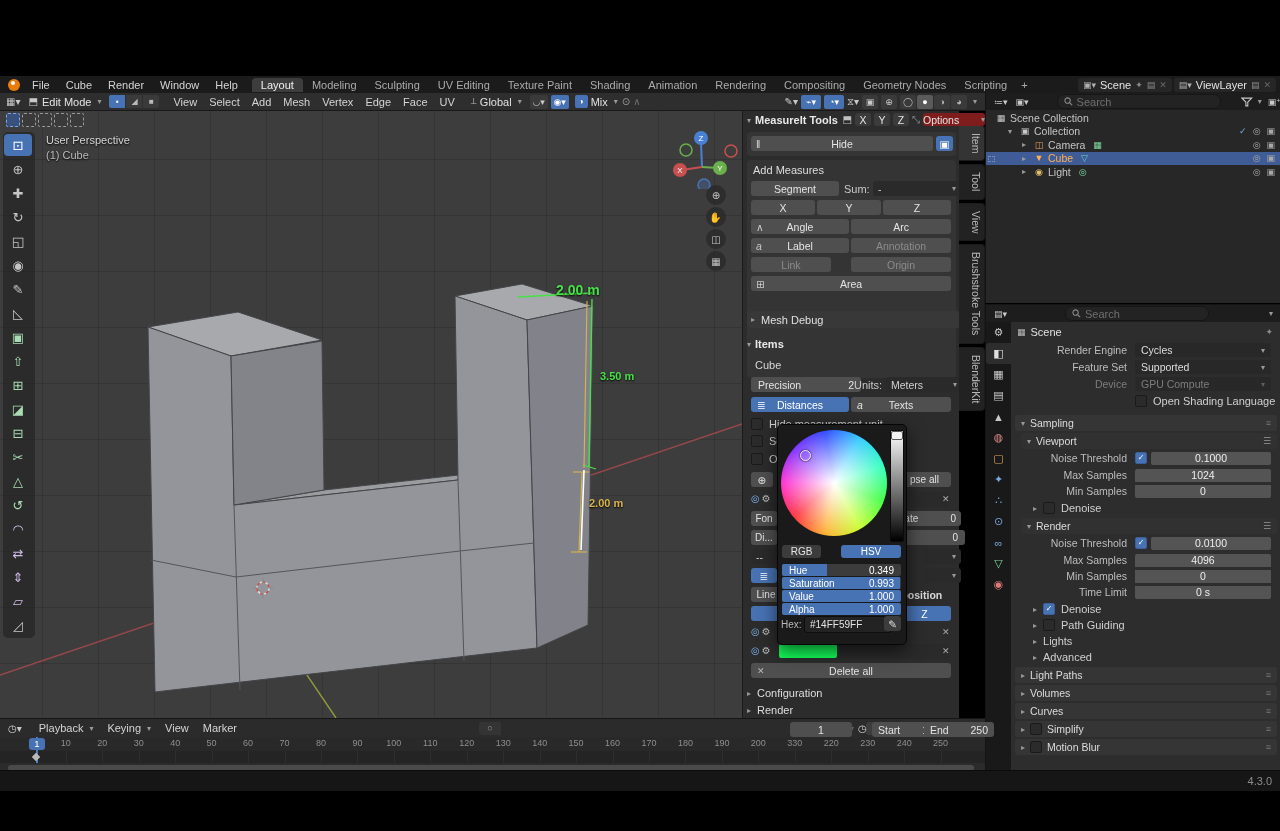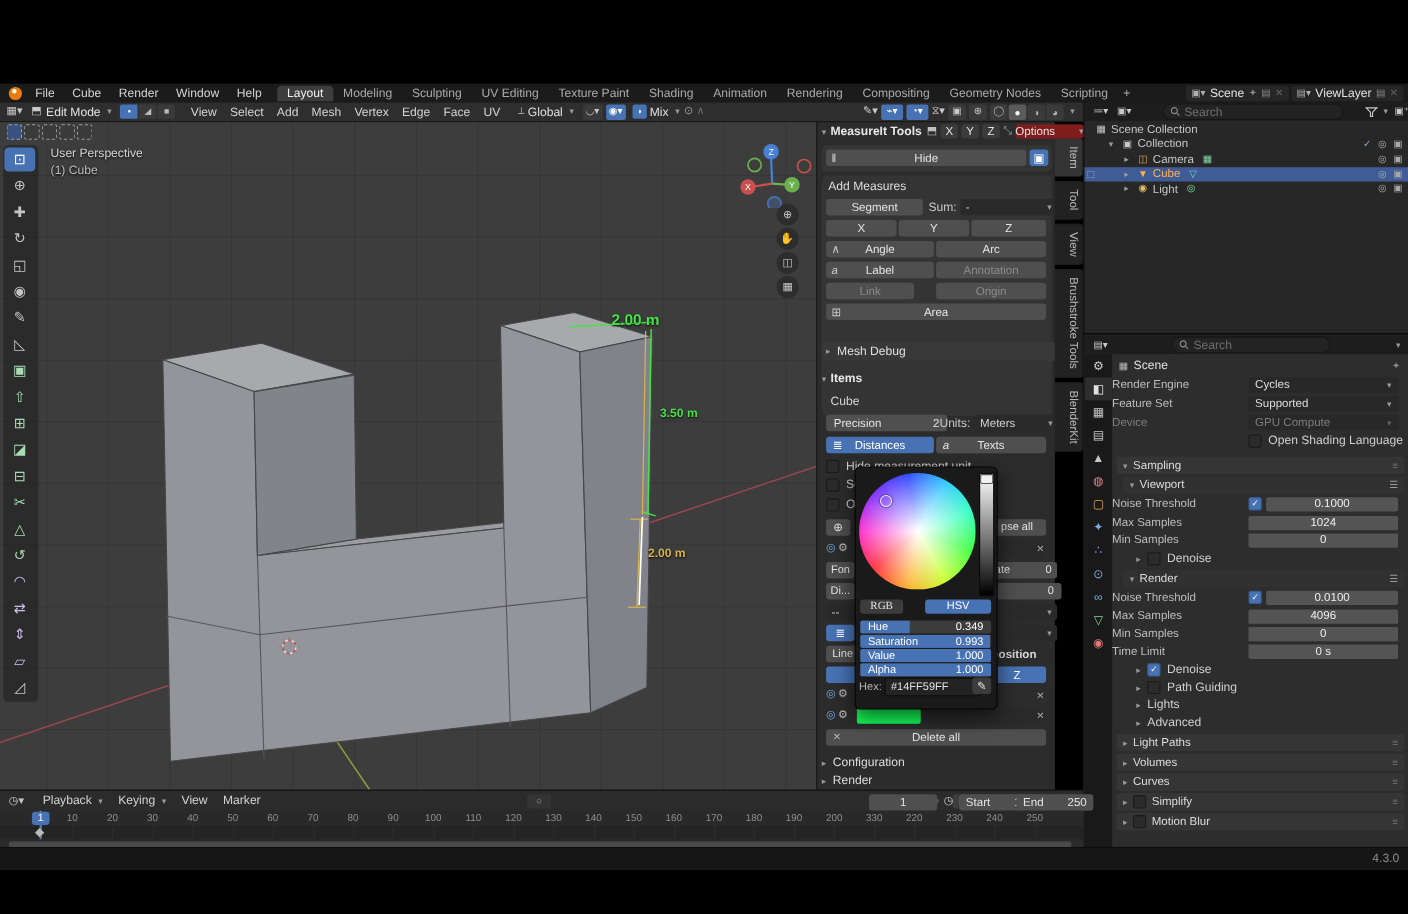--- a/index.html
+++ b/index.html
@@ -24,21 +24,21 @@
   .toolbtn{width:28px;height:22px;border-radius:4px;display:flex;align-items:center;justify-content:center;font-size:13px;color:#c6c6c6;}
   .toolbtn.active{background:#4772b3;color:#fff;}
   .vtab{writing-mode:vertical-rl;background:#222222;color:#b9b9b9;border-radius:0 4px 4px 0;
         padding:7px 2px;font-size:10.5px;border:1px solid #1b1b1b;border-left:none;}
   .outl-row{display:flex;align-items:center;height:13.5px;font-size:10.5px;color:#c5c5c5;position:relative;}
   .ico{display:inline-flex;align-items:center;justify-content:center;}
   .slider-row{position:relative;height:12px;border-radius:2px;background:#3c3c3c;overflow:hidden;margin-bottom:1px;}
   .slider-fill{position:absolute;left:0;top:0;bottom:0;background:#4772b3;}
   .slider-txt{position:absolute;inset:0;display:flex;justify-content:space-between;align-items:center;padding:0 7px;font-size:10px;color:#fff;}
   .prop-row{display:flex;align-items:center;height:16px;margin-bottom:1px;}
-  .prop-lbl{width:116px;padding-right:8px;color:#bdbdbd;flex:0 0 auto;font-size:10.5px;}
+  .prop-lbl{width:116px;text-align:right;padding-right:8px;color:#bdbdbd;flex:0 0 auto;font-size:10.5px;}
   .prop-fld{flex:1;background:#545454;border-radius:2px;height:13px;display:flex;align-items:center;justify-content:center;color:#eee;font-size:10.5px;margin-right:10px;}
   .prop-dd{flex:1;background:#282828;border-radius:2px;height:14px;display:flex;align-items:center;padding:0 6px;color:#ddd;font-size:10.5px;margin-right:10px;}
   .sec-head{display:flex;align-items:center;background:#353535;border-radius:3px;height:16px;padding:0 6px;gap:5px;color:#dcdcdc;margin:2px 4px 1px 4px;font-size:10.5px;}
   .tick{position:absolute;top:1px;font-size:9px;color:#8e8e8e;transform:translateX(-50%);}
 </style>
 </head>
 <body>
 <div id="root">
 
 <div class="abs flex" id="menubar" style="left:0;top:76;width:1280px;height:17px;background:#1b1b1b;top:76px;">
@@ -376,21 +376,21 @@
 
 <div class="abs" id="colorpicker" style="left:777px;top:424px;width:128px;height:219px;background:#1a1a1a;border:1px solid #060606;border-radius:5px;box-shadow:0 6px 18px rgba(0,0,0,0.6);z-index:50;">
   <div class="abs" id="color-wheel" style="left:3px;top:5px;width:106px;height:106px;border-radius:50%;
               background:radial-gradient(circle,rgba(255,255,255,1) 0%,rgba(255,255,255,0) 72%),
               conic-gradient(from 230deg,#ff3040,#ff30d0,#8030ff,#3048ff,#30c8ff,#30ffc0,#40ff40,#c8ff30,#ffb030,#ff3040);">
     <div class="abs" style="left:19px;top:20px;width:9px;height:9px;border-radius:50%;border:1.5px solid #e8e8e8;box-shadow:0 0 2px #000;"></div>
   </div>
   <div class="abs" style="left:112px;top:5px;width:12px;height:110px;border-radius:2px;background:linear-gradient(#ffffff,#000000);border:1px solid #0a0a0a;">
     <div class="abs" style="left:0;top:0;width:10px;height:7px;background:#f2f2f2;border:1px solid #555;border-radius:2px;"></div>
   </div>
-  <div class="abs btn" style="left:4px;top:120px;width:39px;height:13px;background:#3c3c3c;font-size:10px;font-family:Liberation Serif, serif;">RGB</div>
+  <div class="abs btn" style="left:4px;top:120px;width:39px;height:13px;background:#3c3c3c;font-size:10px;">RGB</div>
   <div class="abs btn blue" style="left:63px;top:120px;width:60px;height:13px;font-size:10px;">HSV</div>
   <div class="abs" id="picker-sliders" style="left:4px;top:139px;width:119px;">
         <div class="slider-row">
           <div class="slider-fill" style="width: 38%;"></div>
           <div class="slider-txt">
             <div>Hue</div>
             <div>0.349</div>
           </div>
         </div>
         <div class="slider-row">

